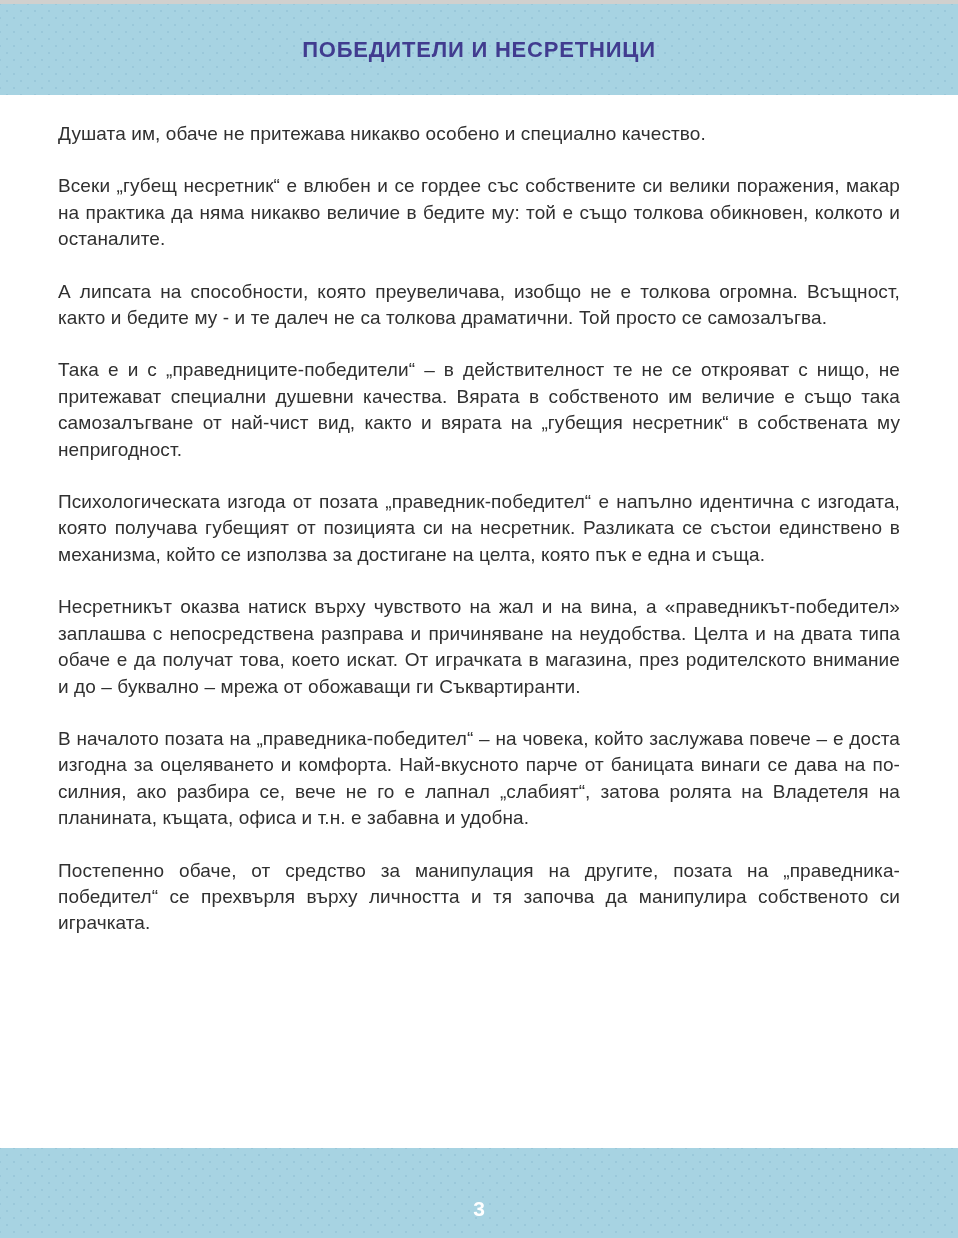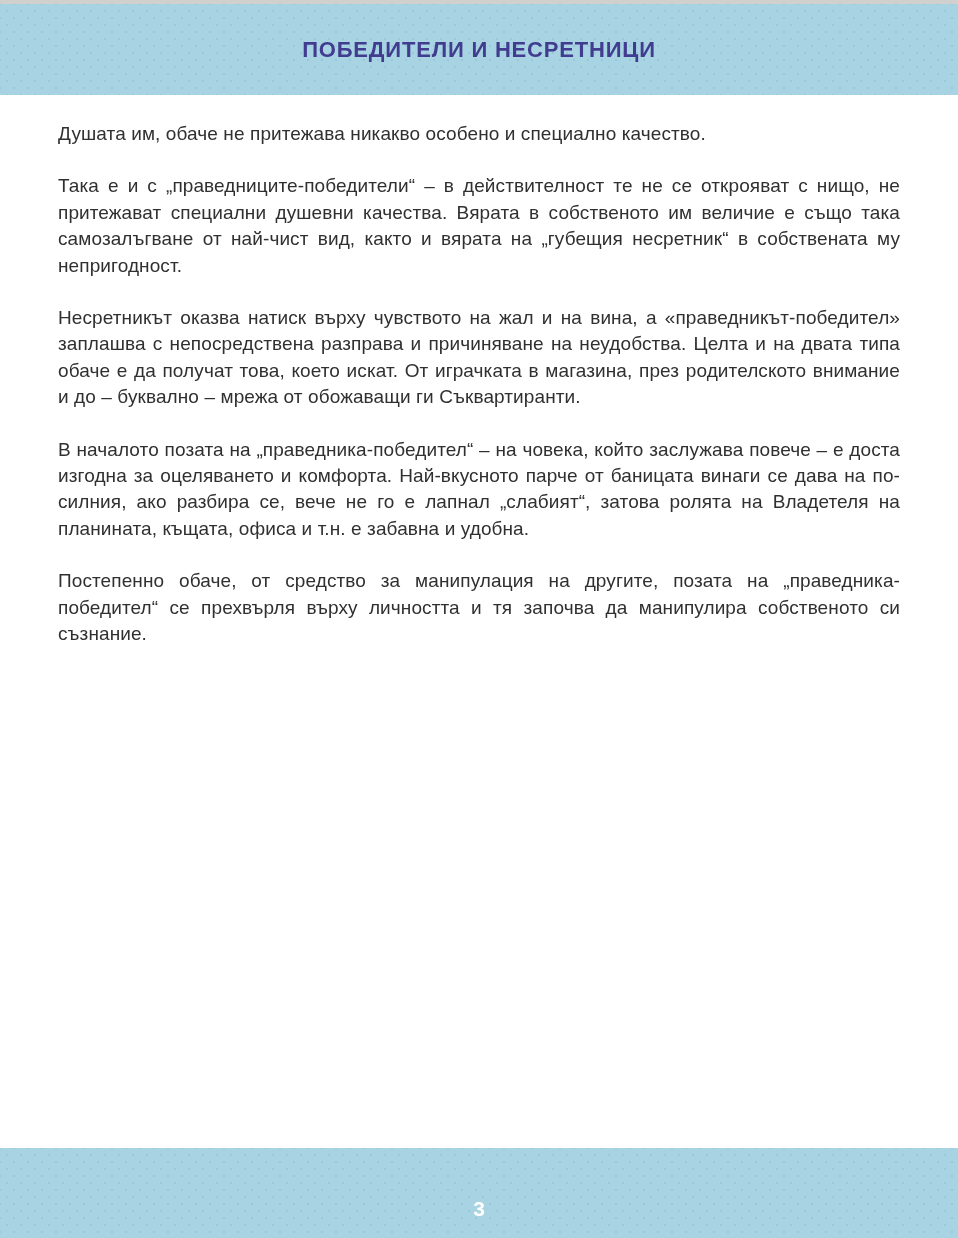--- a/index.html
+++ b/index.html
@@ -90,23 +90,26 @@
 
   <div class="top-strip"></div>
 
   <div class="header dotted-blue">
     <div class="chapter-title">ПОБЕДИТЕЛИ И НЕСРЕТНИЦИ</div>
   </div>
 
   <div class="content" id="paragraphs-container">
 
   <p>Душата им, обаче не притежава никакво особено и специално качество.</p>
+      <p>Всеки „губещ несретник“ е влюбен и се гордее със собствените си велики поражения, макар на практика да няма никакво величие в бедите му: той е също толкова обикновен, колкото и останалите.</p>
+      <p>А липсата на способности, която преувеличава, изобщо не е толкова огромна. Всъщност, както и бедите му - и те далеч не са толкова драматични. Той просто се самозалъгва.</p>
       <p>Така е и с „праведниците-победители“ – в действителност те не се открояват с нищо, не притежават специални душевни качества. Вярата в собственото им величие е също така самозалъгване от най-чист вид, както и вярата на „губещия несретник“ в собствената му непригодност.</p>
+      <p>Психологическата изгода от позата „праведник-победител“ е напълно идентична с изгодата, която получава губещият от позицията си на несретник. Разликата се състои единствено в механизма, който се използва за достигане на целта, която пък е една и съща.</p>
       <p>Несретникът оказва натиск върху чувството на жал и на вина, а «праведникът-победител» заплашва с непосредствена разправа и причиняване на неудобства. Целта и на двата типа обаче е да получат това, което искат. От играчката в магазина, през родителското внимание и до – буквално – мрежа от обожаващи ги Съквартиранти.</p>
       <p>В началото позата на „праведника-победител“ – на човека, който заслужава повече – е доста изгодна за оцеляването и комфорта. Най-вкусното парче от баницата винаги се дава на по-силния, ако разбира се, вече не го е лапнал „слабият“, затова ролята на Владетеля на планината, къщата, офиса и т.н. е забавна и удобна.</p>
-      <p>Постепенно обаче, от средство за манипулация на другите, позата на „праведника-победител“ се прехвърля върху личността и тя започва да манипулира собственото си съзнание.</p>
+      <p>Постепенно обаче, от средство за манипулация на другите, позата на „праведника-победител“ се прехвърля върху личността и тя започва да манипулира собственото си играчката.</p>
     </div>
 
   <div class="footer dotted-blue">
     <div class="page-number">3</div>
   </div>
 
 </div>
 
 </body></html>

